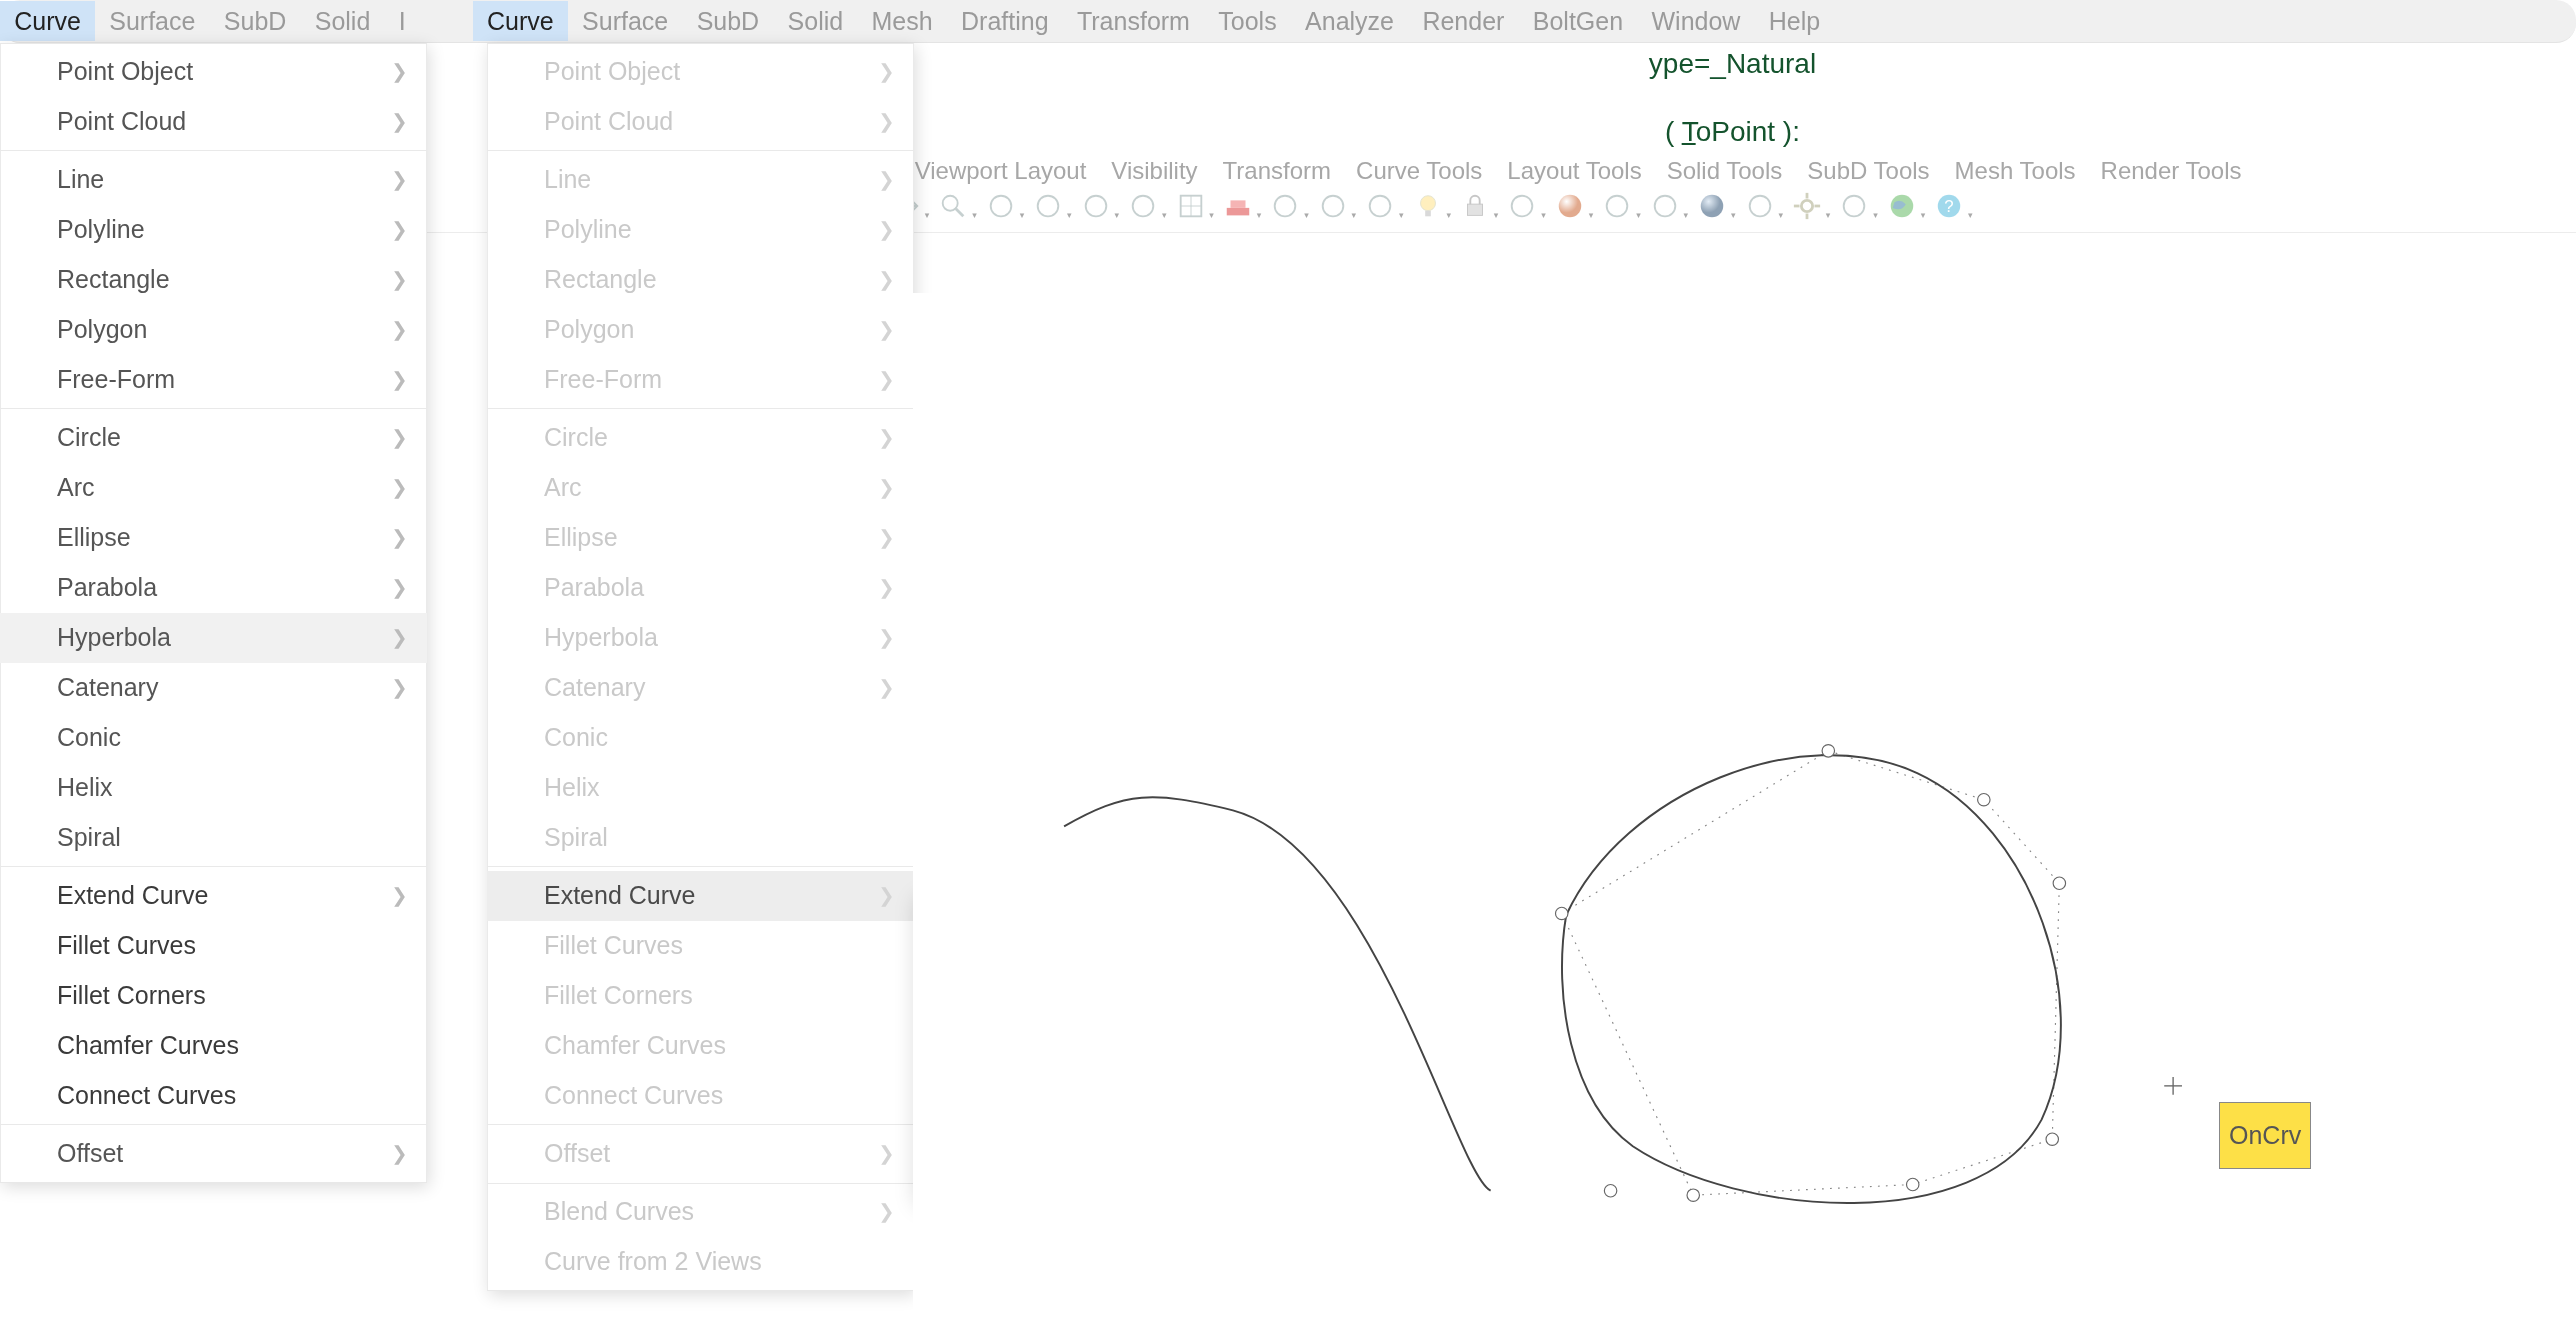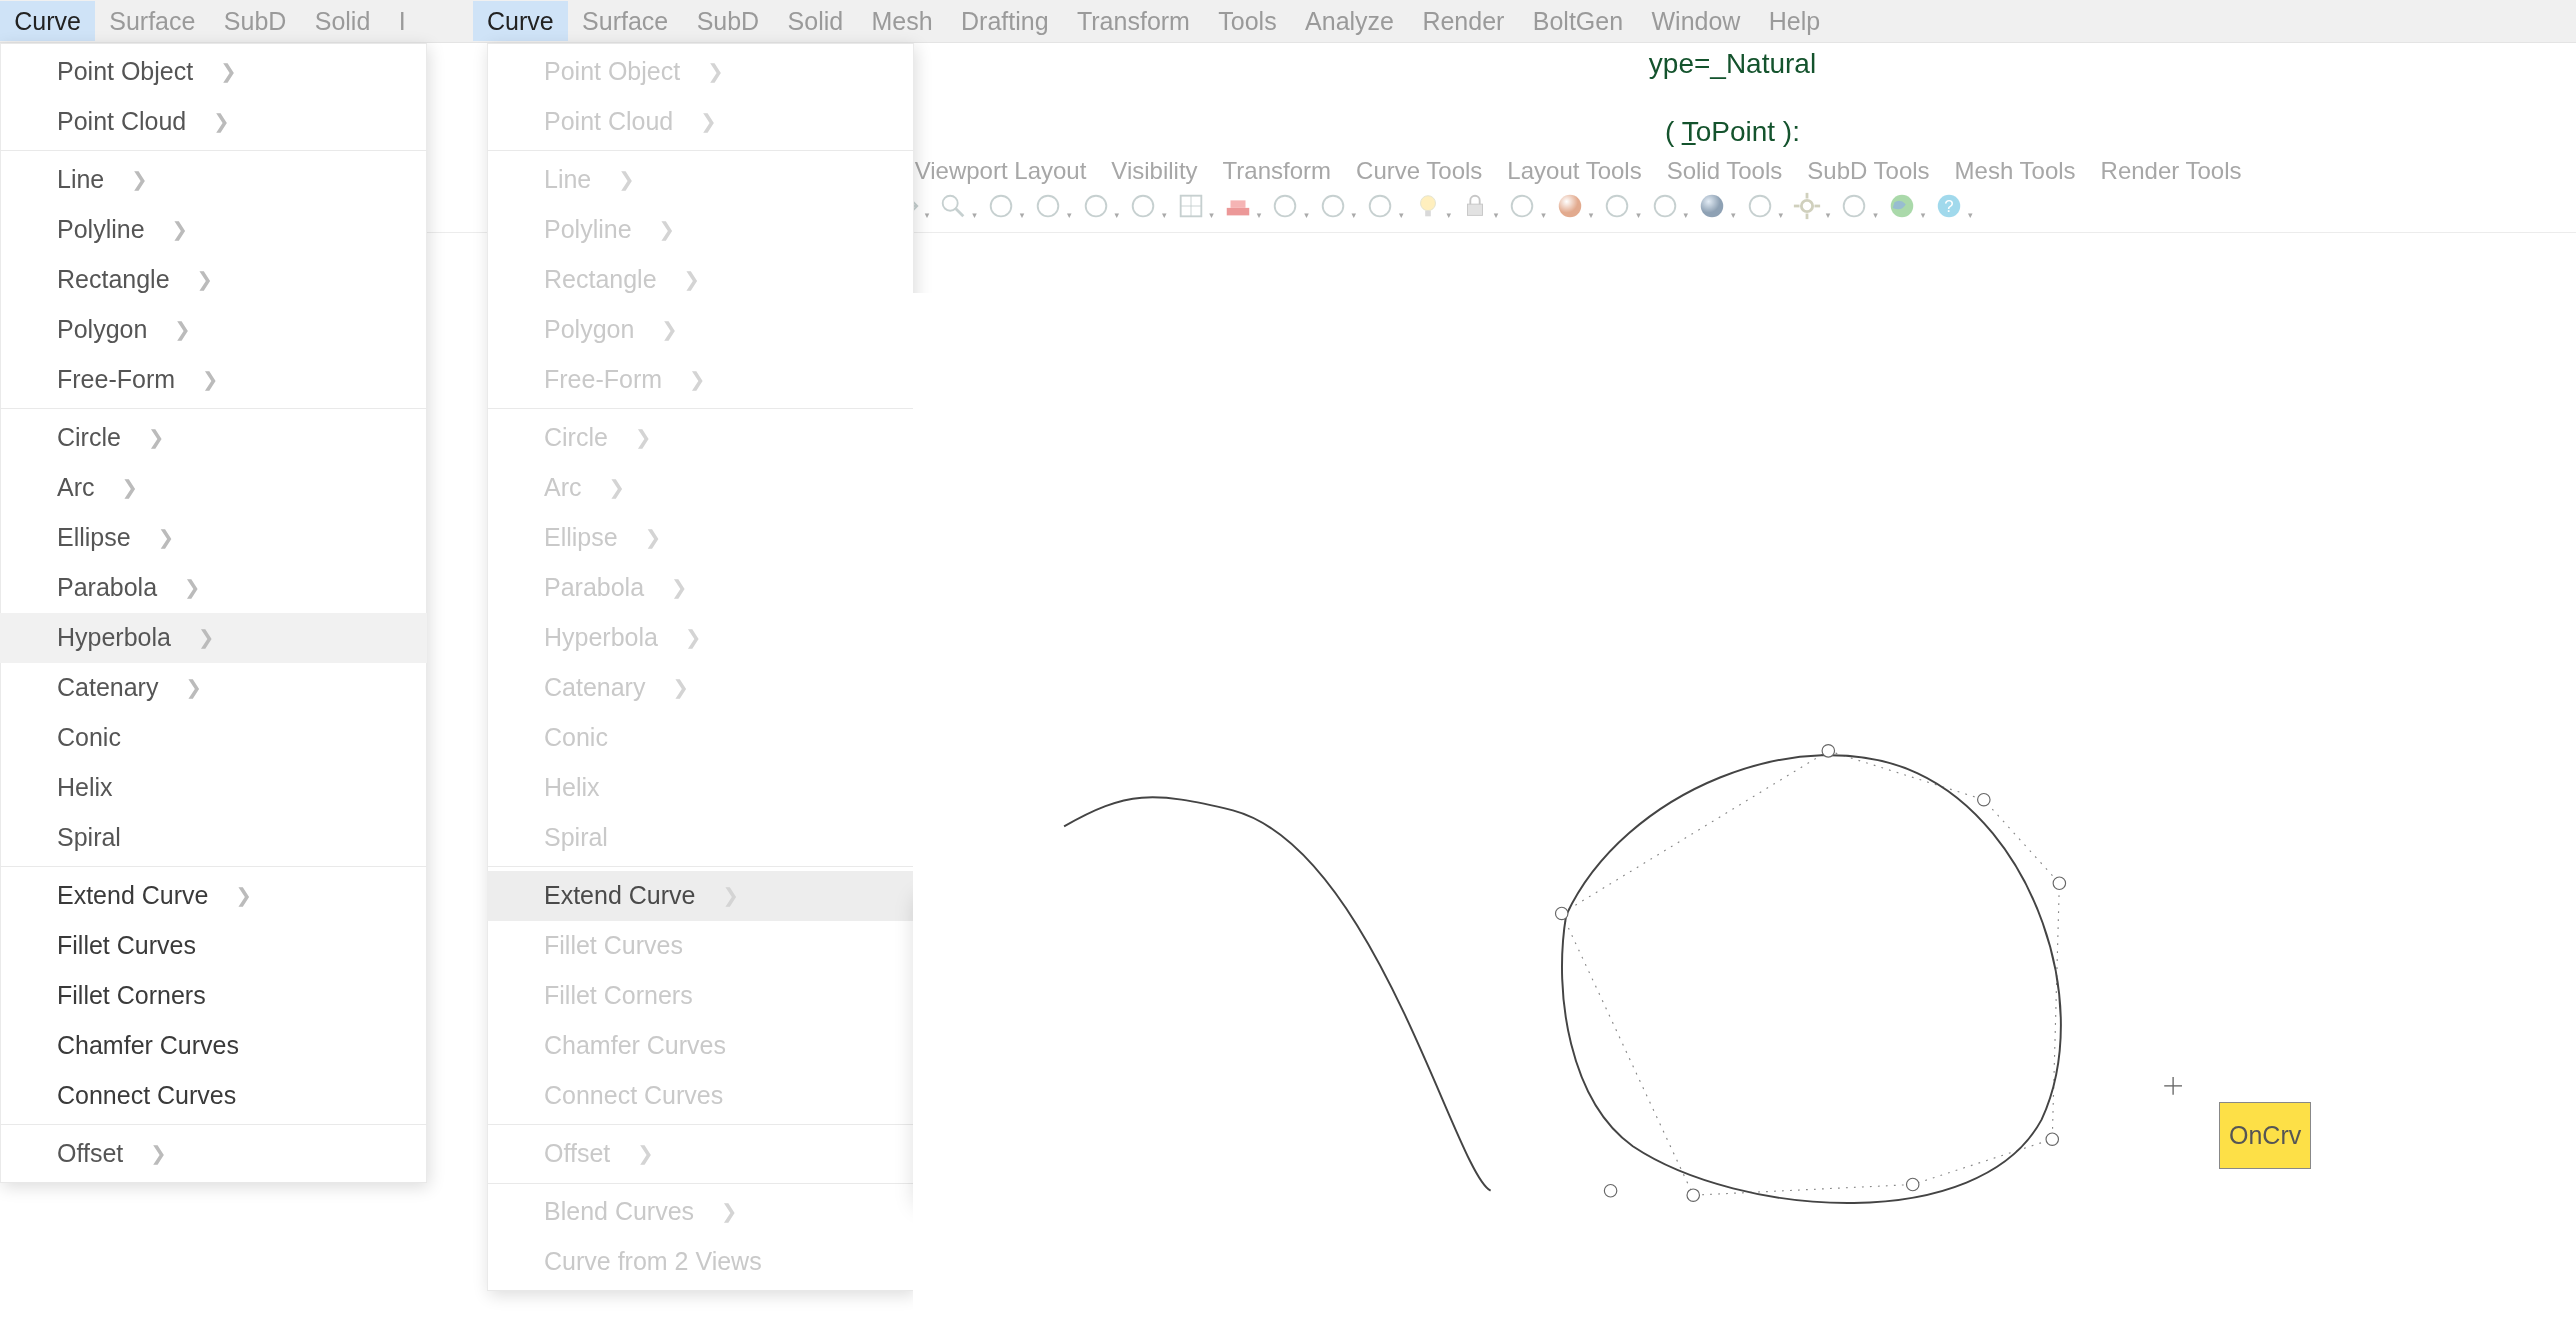--- a/index.html
+++ b/index.html
@@ -42,21 +42,21 @@
 
   
   .menu {
     position: absolute;
     background: #fff;
     box-shadow: 1.8px 3.6px 16px rgba(0,0,0,.14), 0 0 0 0.9px #e8e8e8 inset;
     font-size: 25px; color:#555;
     padding: 3.6px 0;
   }
   .menu .row {
-    display:flex; align-items:center; justify-content:flex-start;
+    display:flex; align-items:center; justify-content:space-between;
     padding: 7.1px 19.5px 7.1px 57px;
     min-height: 50px;
     white-space: nowrap;
   }
   .menu .row:hover, .menu .row.hover { background:#f1f1f1; }
   .menu .sep { height:0.9px; background:#e9e9e9; margin: 3.6px 0; }
   .menu .arrow { color:#bbb; font-size:19.5px; margin-left:27px;}
   .menu.faded .row { color:#c9c9c9; }
   .menu.faded .row .arrow { color:#d4d4d4; }
 
@@ -80,21 +80,21 @@
     padding:18px 9px; font-size:25px;
   }
 
   .cp { fill:#fff; stroke:#666; stroke-width:1.3; }
   .cpoly { fill:none; stroke:#888; stroke-width:1.3; stroke-dasharray: 2 7; }
   .curve { fill:none; stroke:#444; stroke-width:2.2; }
 </style>
 </head>
 <body>
 
-<div class="menubar" style="position:relative;">
+<div class="menubar" style="position:relative;border-radius:20px;">
   <div id="mb-left" style="display:flex;">
       <div class="mitem active">Curve</div>
       <div class="mitem">Surface</div>
       <div class="mitem">SubD</div>
       <div class="mitem">Solid</div>
       <div class="mitem">I</div>
     </div>
   <div style="width:53px"></div>
   <div id="mb-right" style="display:flex;">
       <div class="mitem active">Curve</div>

